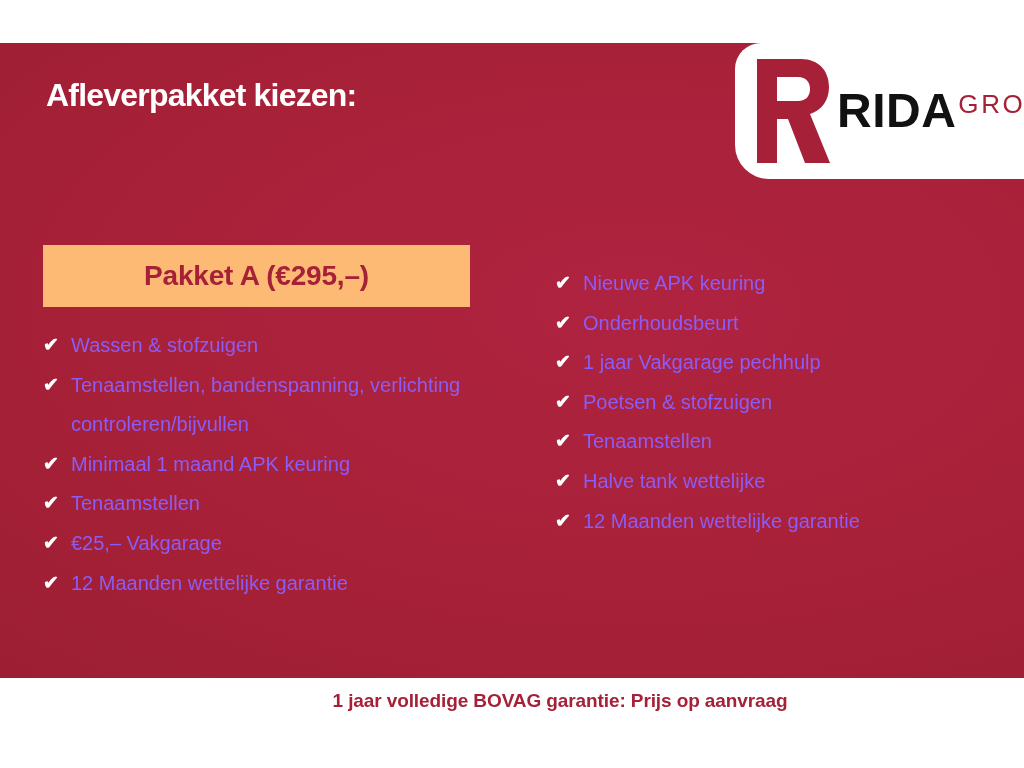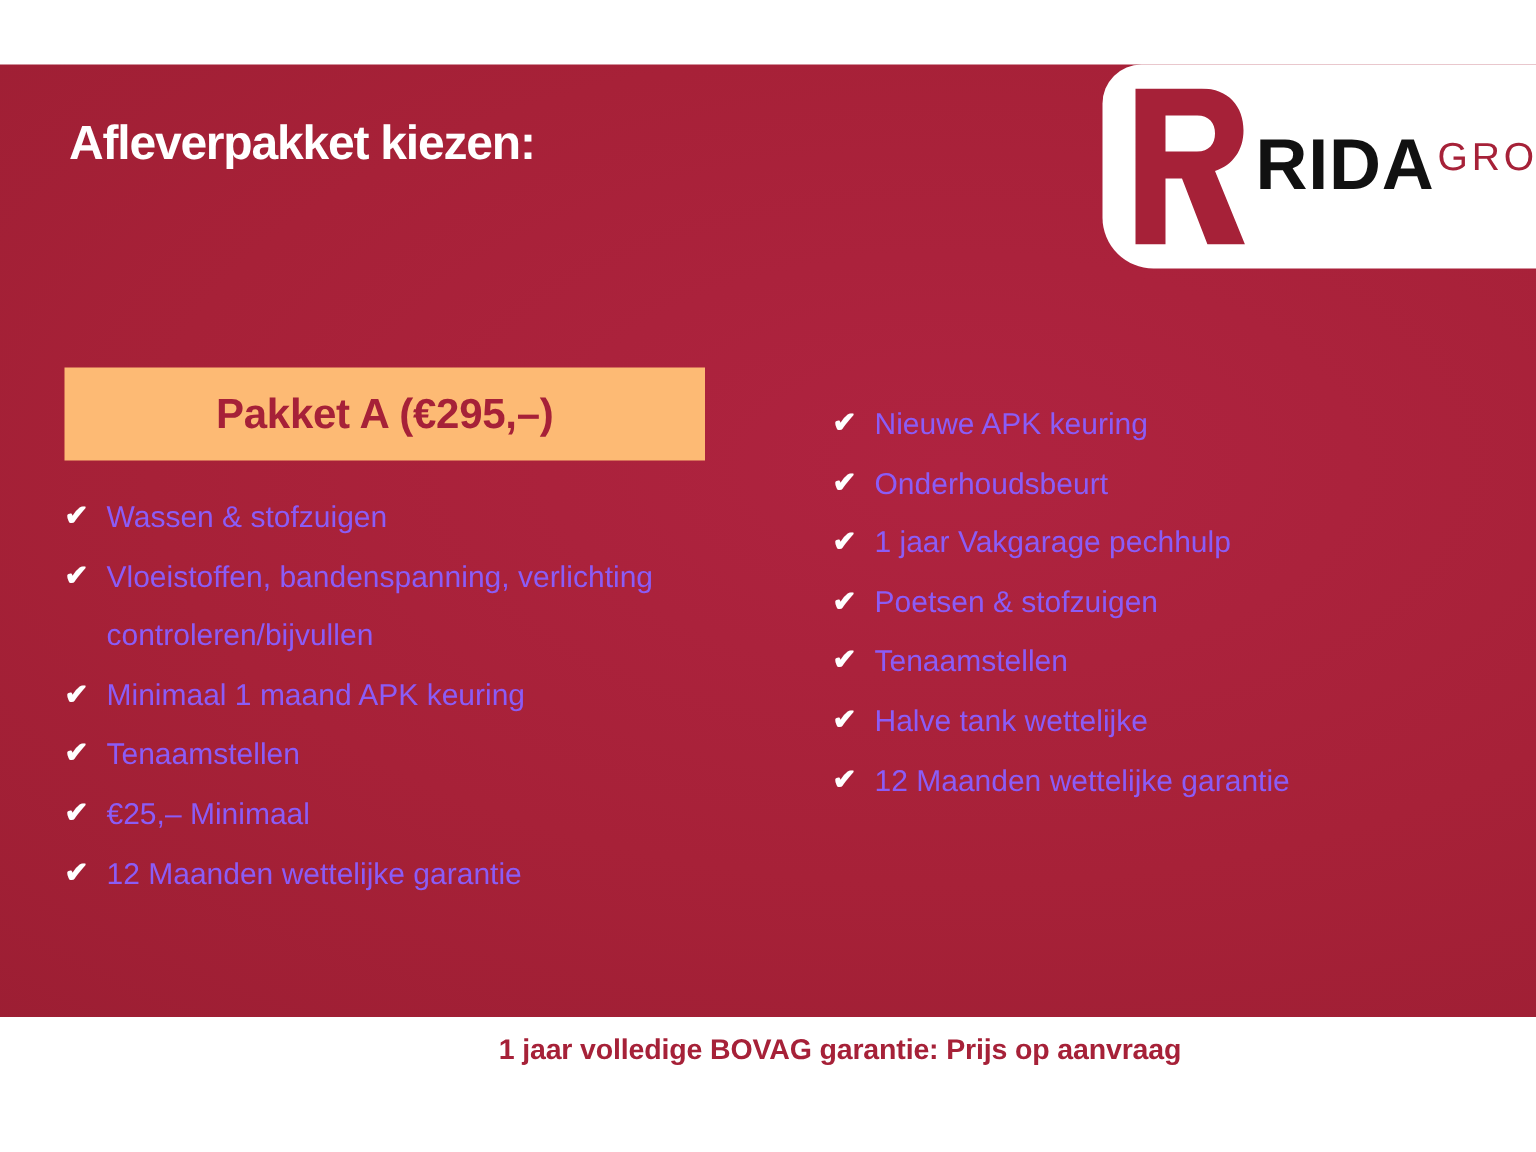--- a/index.html
+++ b/index.html
@@ -206,33 +206,33 @@
       <div class="pkg-header">
         <span class="pkg-header-text">Pakket A (€295,–)</span>
       </div>
       <ul class="feature-list" id="list-a">
           <li class="feature-item">
             <span class="check-icon">✔</span>
             <span class="feature-text">Wassen &amp; stofzuigen</span>
           </li>
           <li class="feature-item">
             <span class="check-icon">✔</span>
-            <span class="feature-text">Vloeistoffen, bandenspanning, verlichting controleren/bijvullen</span>
+            <span class="feature-text">Tenaamstellen, bandenspanning, verlichting controleren/bijvullen</span>
           </li>
           <li class="feature-item">
             <span class="check-icon">✔</span>
             <span class="feature-text">Minimaal 1 maand APK keuring</span>
           </li>
           <li class="feature-item">
             <span class="check-icon">✔</span>
             <span class="feature-text">Tenaamstellen</span>
           </li>
           <li class="feature-item">
             <span class="check-icon">✔</span>
-            <span class="feature-text">€25,– Minimaal</span>
+            <span class="feature-text">€25,– Vakgarage</span>
           </li>
           <li class="feature-item">
             <span class="check-icon">✔</span>
             <span class="feature-text">12 Maanden wettelijke garantie</span>
           </li>
         </ul>
     </div>
 
     <div class="col col-b">
       <ul class="feature-list" id="list-b">

